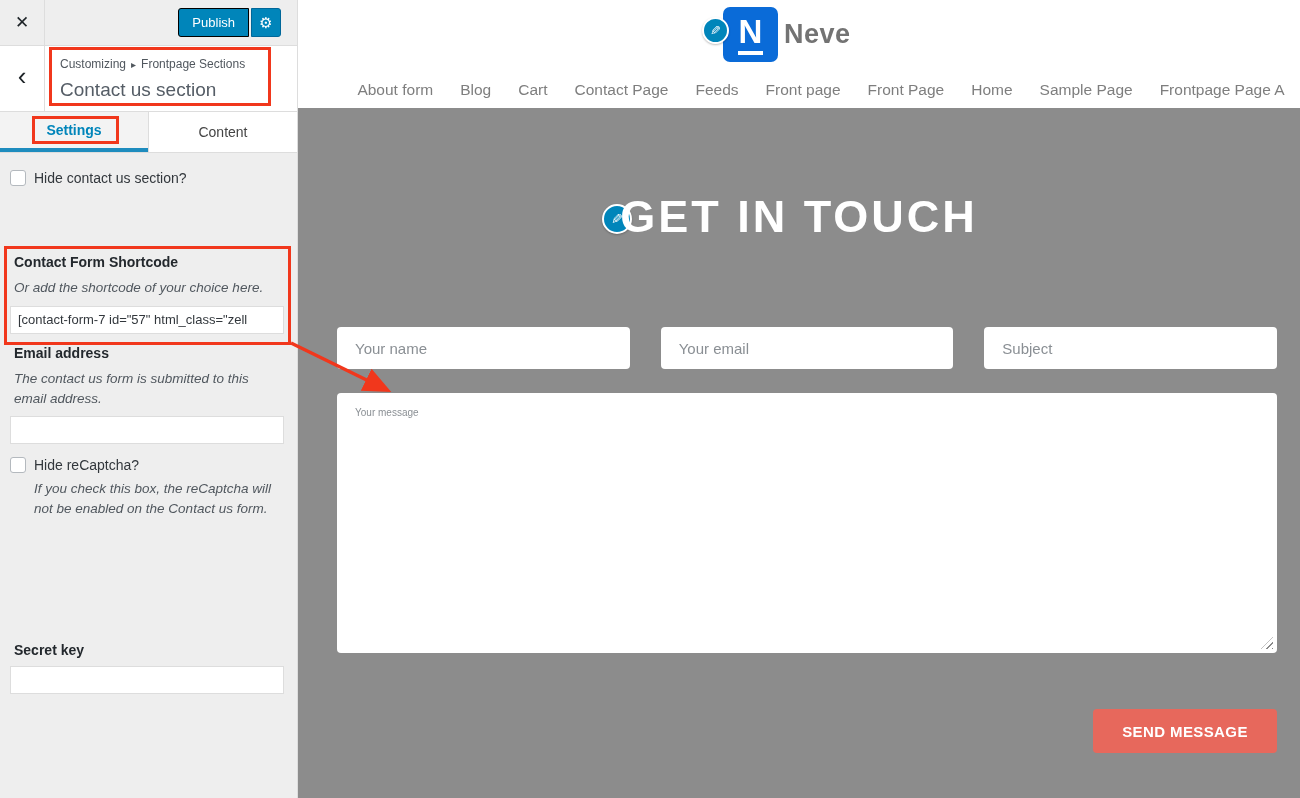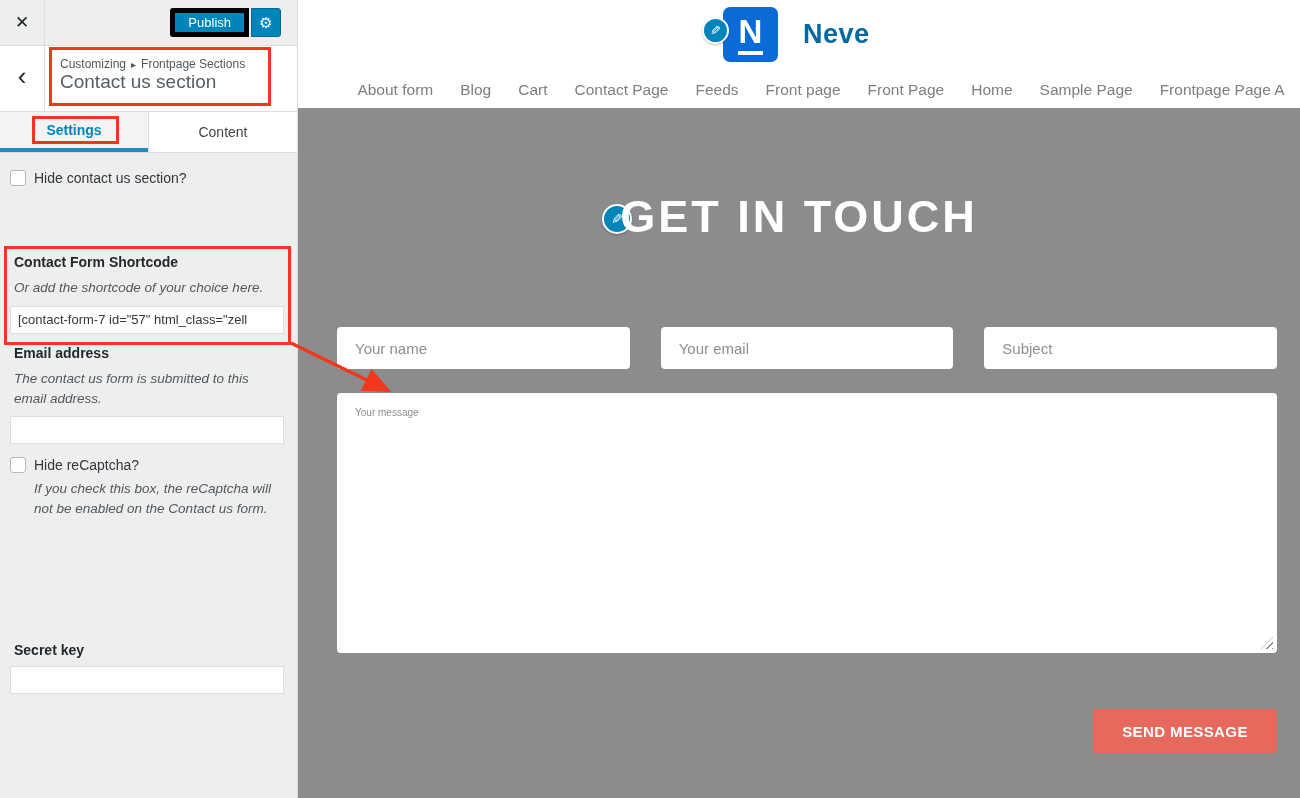--- a/index.html
+++ b/index.html
@@ -9,35 +9,35 @@
   
   .sidebar { position:absolute; left:0; top:0; width:298px; height:798px;
              background:#eeeeee; border-right:1px solid #ddd; }
 
   .topbar { height:46px; background:#eee; border-bottom:1px solid #ddd;
             display:flex; align-items:stretch; }
   .close-btn { width:45px; border-right:1px solid #ddd; display:flex; align-items:center;
                justify-content:center; font-size:17px; color:#1d2327; cursor:pointer; }
   .topbar-spacer { flex:1; }
   .publish-wrap { display:flex; align-items:center; padding-right:16px; gap:2px; }
-  .publish-btn { background:#0085ba; border:5px solid #000000; color:#fff; font-size:13px;
+  .publish-btn { background:#0085ba; border:1px solid #000000; color:#fff; font-size:13px;
                  height:29px; padding:0 13px; border-radius:3px 0 0 3px; cursor:pointer;
                  display:flex; align-items:center; }
   .gear-btn { background:#0085ba; border:1px solid #006799; color:#fff; width:30px; height:29px;
               border-radius:0 3px 3px 0; display:flex; align-items:center; justify-content:center;
               font-size:15px; cursor:pointer; font-family:"DejaVu Sans", sans-serif; }
 
   .crumb-panel { height:66px; background:#fff; border-bottom:1px solid #ddd; display:flex; }
   .back-btn { width:45px; border-right:1px solid #ddd; display:flex; align-items:center;
               justify-content:center; font-size:26px; color:#1d2327; cursor:pointer;
               padding-bottom:4px; }
   .crumb-body { padding:11px 0 0 15px; overflow:hidden; white-space:nowrap; }
   .crumb-path { font-size:12px; color:#50575e; }
   .crumb-sep { margin:0 5px; font-size:10px; color:#50575e; font-family:"DejaVu Sans", sans-serif; }
-  .crumb-title { font-size:19px; color:#555d66; margin-top:0; font-weight:400; }
+  .crumb-title { font-size:19px; color:#555d66; margin-top:8px; font-weight:400; }
 
   .tabs { display:flex; height:41px; background:#fff; border-bottom:1px solid #ddd; }
   .tab { flex:1; display:flex; align-items:center; justify-content:center; font-size:14px;
          cursor:pointer; }
   .tab-settings { color:#0085ba; font-weight:700; background:#f3f3f3;
                   border-bottom:4px solid #1e8cbe; }
   .tab-content { color:#444; border-left:1px solid #ddd; background:#fff; }
 
   .controls { position:relative; height:644px; font-size:13.5px; color:#50575e; }
   .ctrl { position:absolute; left:10px; right:13px; }
@@ -56,21 +56,21 @@
 
   
   .preview { position:absolute; left:298px; top:0; width:1002px; height:798px; background:#8c8c8c; }
   .pheader { position:absolute; left:0; top:0; right:0; height:108px; background:#fff; }
   .logo-wrap { position:absolute; left:425px; top:7px; display:flex; align-items:center;
                cursor:pointer; }
   .logo-square { width:55px; height:55px; background:#0a6bd8; border-radius:7px;
                  display:flex; flex-direction:column; align-items:center; justify-content:center; }
   .logo-n { color:#fff; font-weight:700; font-size:33px; line-height:1; }
   .logo-underline { width:25px; height:4px; background:#fff; margin-top:3px; }
-  .logo-text { font-size:27px; font-weight:700; color:#0369a1; margin-left:25px;
+  .logo-text { font-size:27px; font-weight:700; color:#737373; margin-left:6px;
                letter-spacing:0.5px; }
   .edit-badge { background:#0085ba; border:2px solid #fff; border-radius:50%; color:#fff;
                 display:flex; align-items:center; justify-content:center; cursor:pointer;
                 box-shadow:0 1px 2px rgba(0,0,0,0.25); font-family:"DejaVu Sans", sans-serif; }
   .logo-edit { position:absolute; left:404px; top:17px; width:27px; height:27px; font-size:13px; }
   .edit-glyph { transform:scaleX(-1); display:block; }
   .pnav { position:absolute; left:0; right:0; top:77px; height:26px; display:flex;
           justify-content:center; align-items:center; gap:27px; padding-left:44px;
           white-space:nowrap; overflow:hidden; }
   .pnav a { font-size:15.5px; color:#7e7e7e; text-decoration:none; cursor:pointer; }

